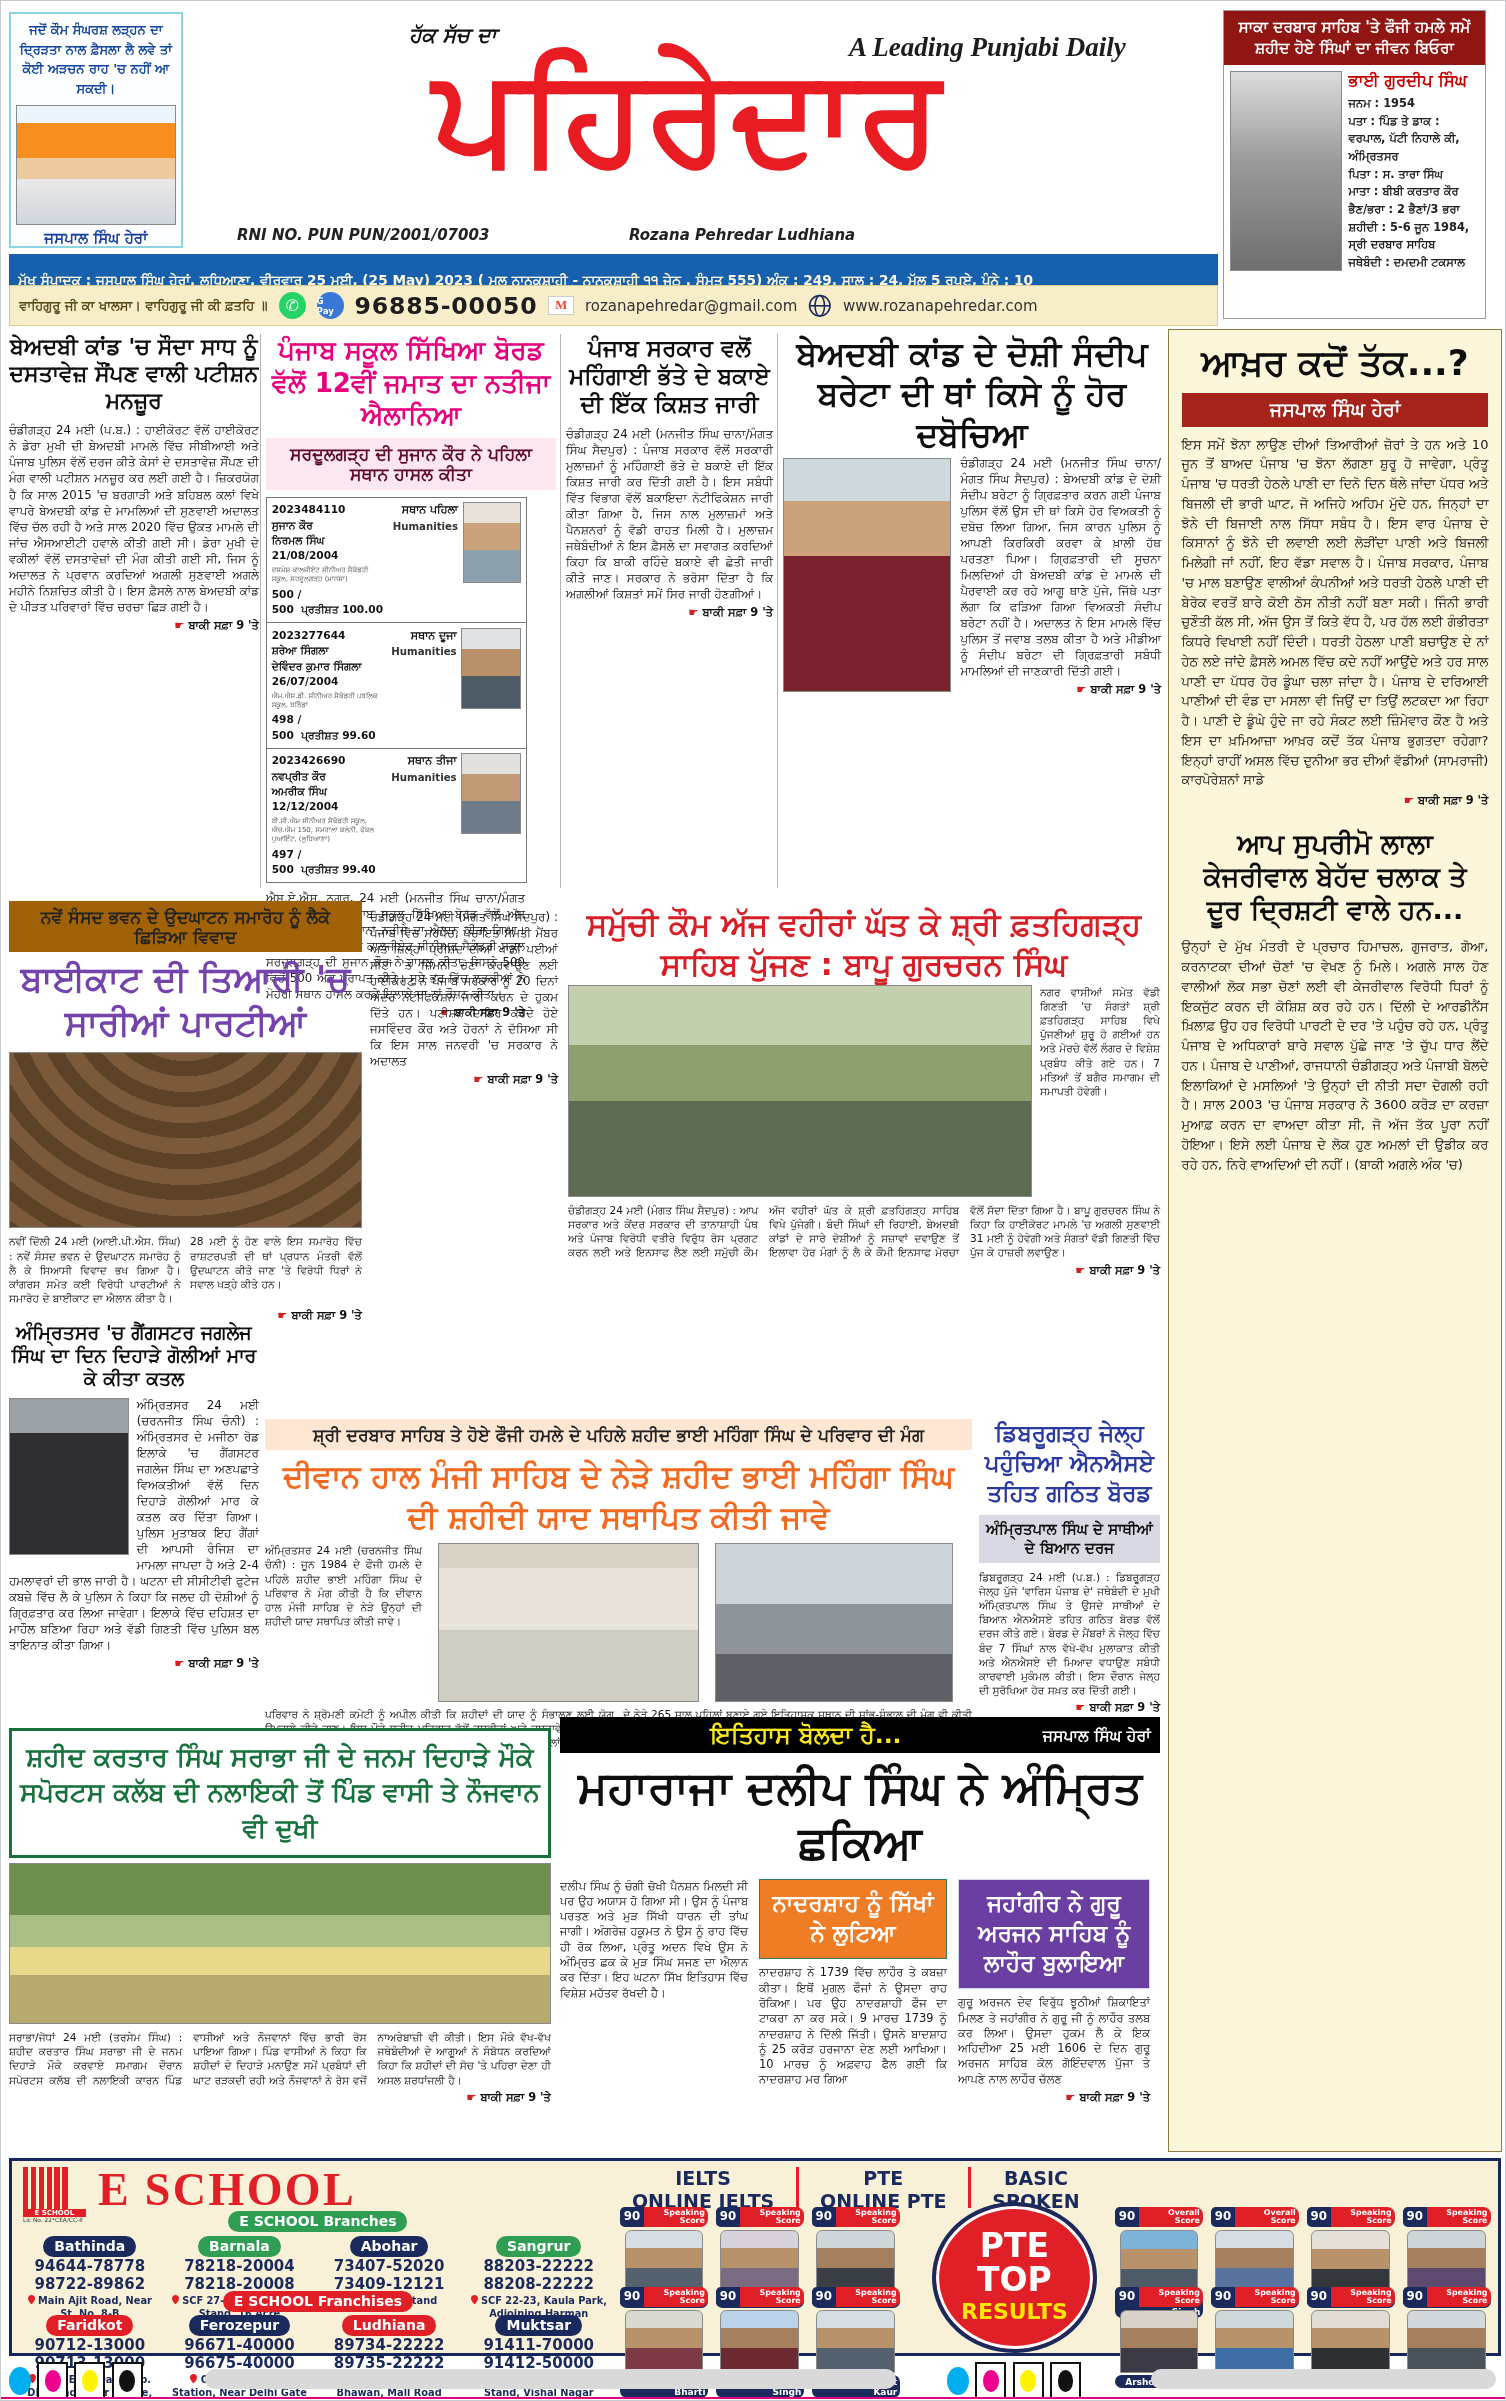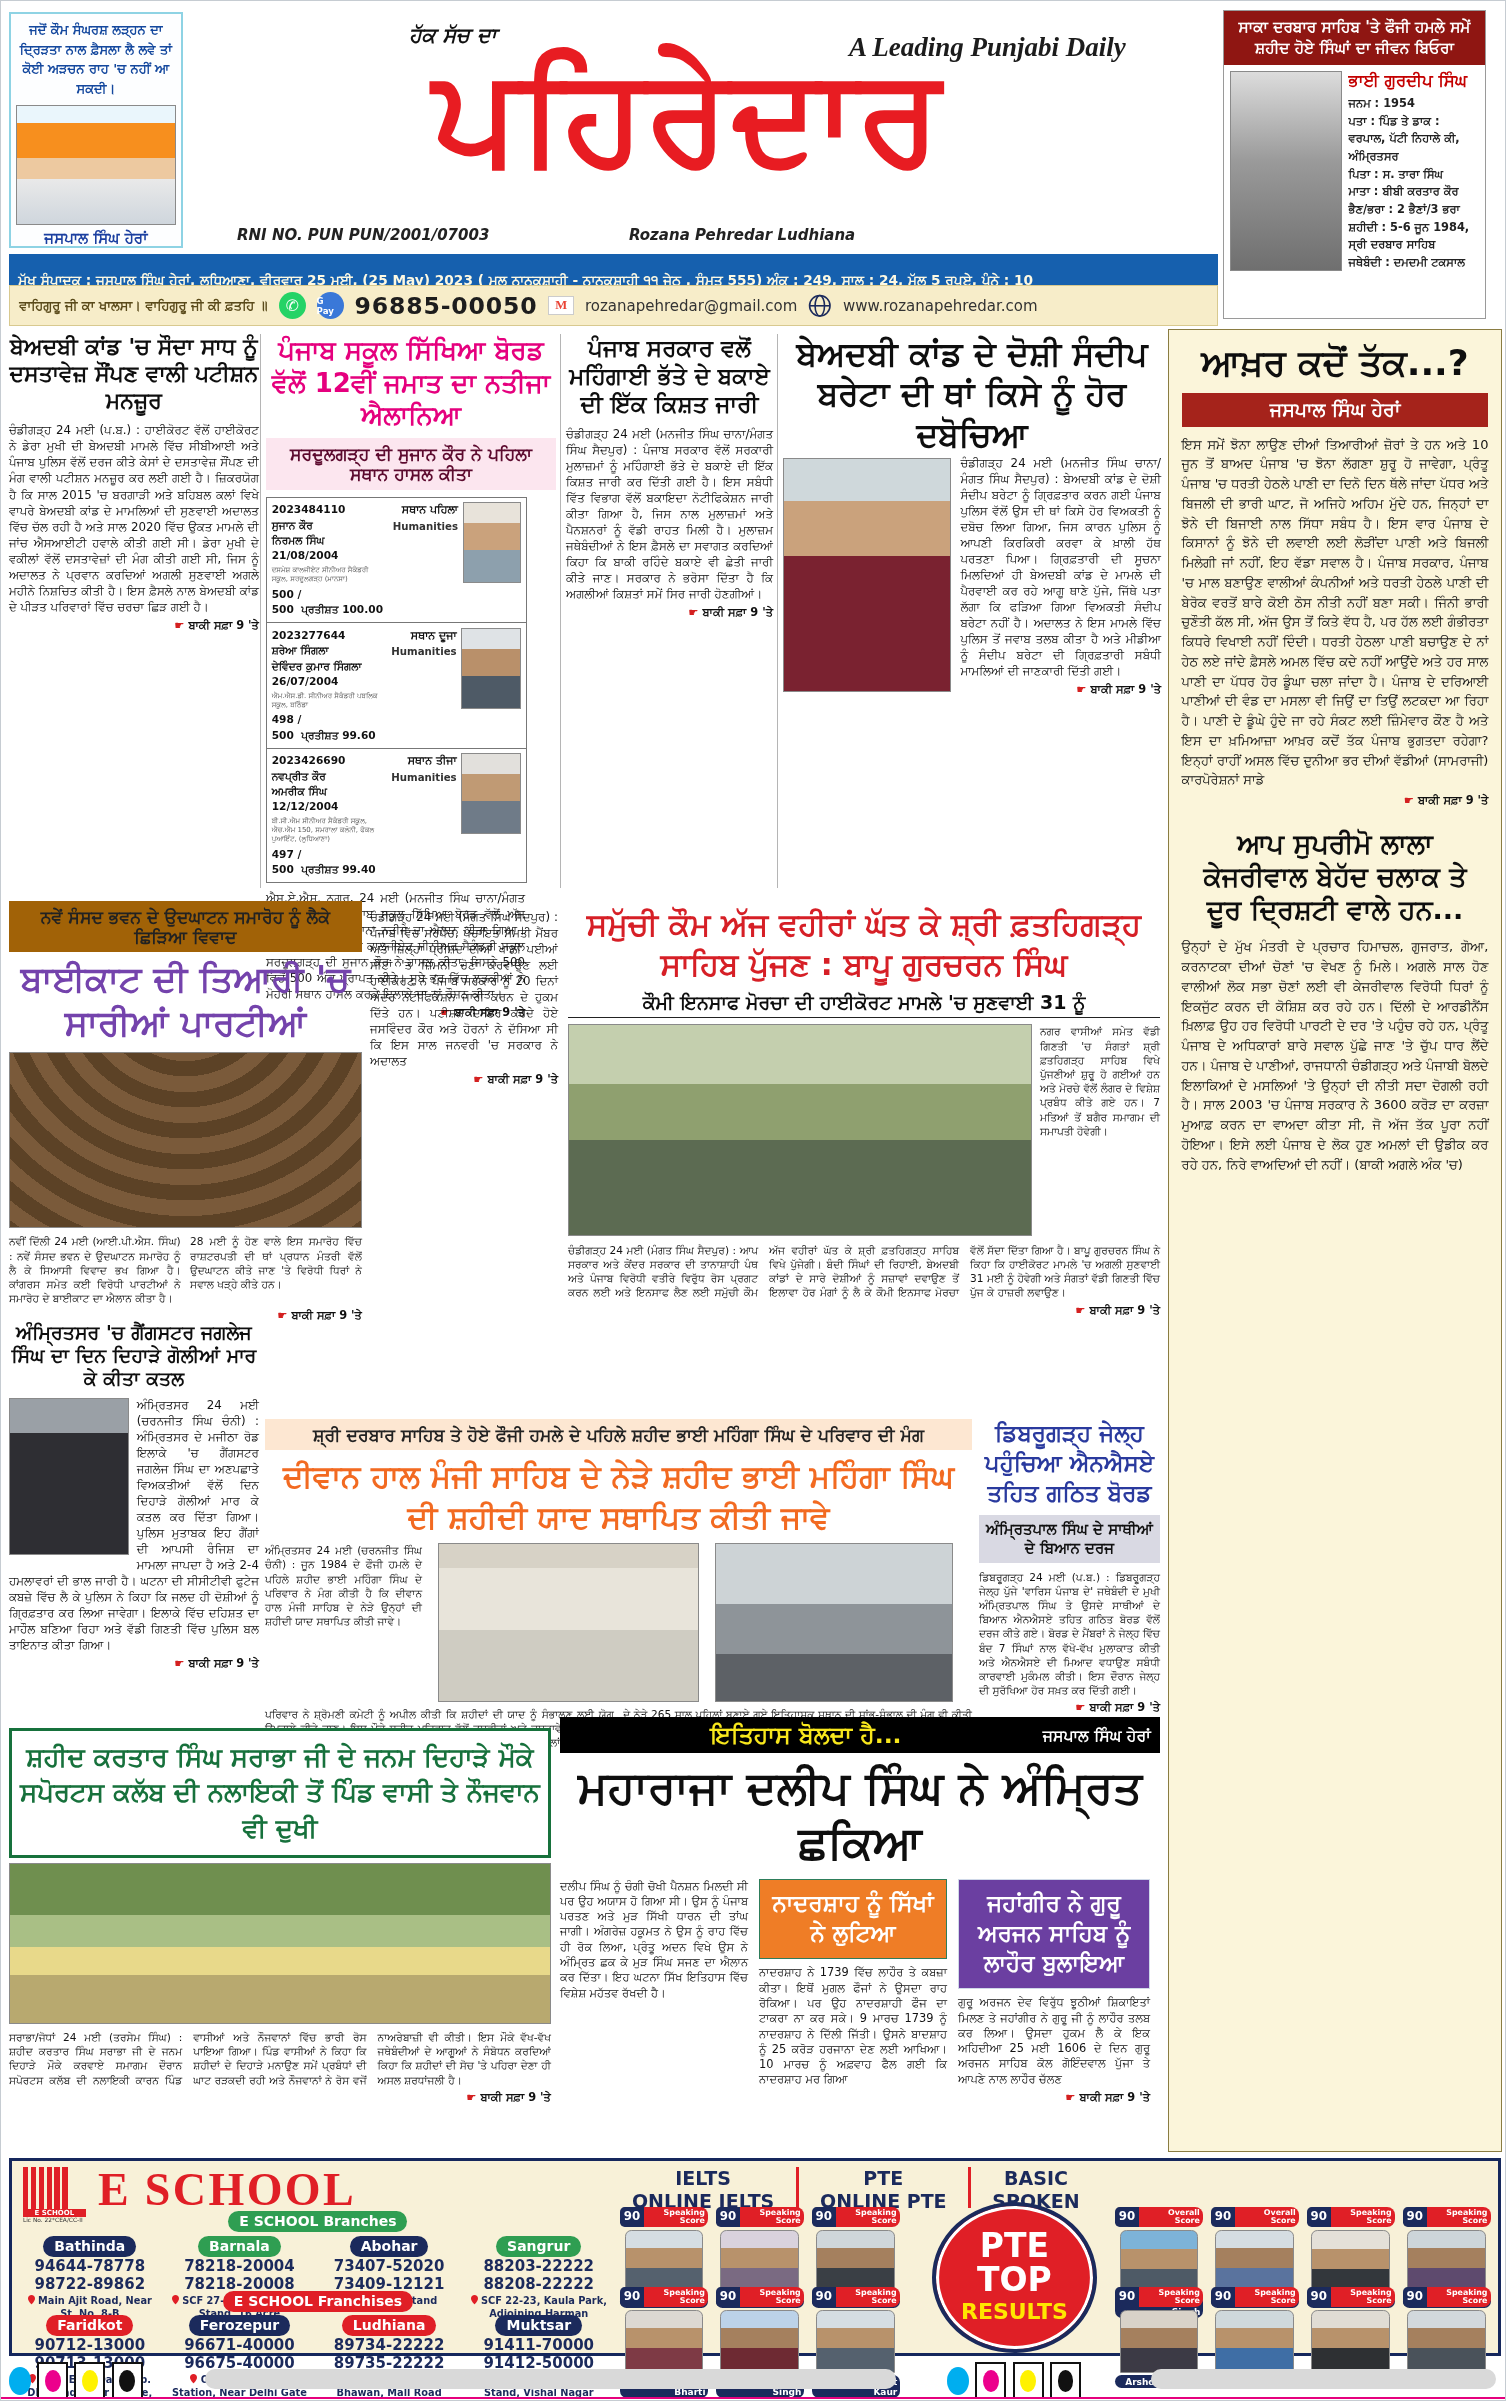--- a/index.html
+++ b/index.html
@@ -224,21 +224,20 @@
     <div class="marker"><span class="hand">☛</span> <span>ਬਾਕੀ ਸਫ਼ਾ 9 'ਤੇ</span></div>
   </div>
 
   <div class="abs" style="left:369px;top:900px;width:188px">
     <div class="body15" style="margin-top:7.9px">ਚੰਡੀਗੜ੍ਹ 24 ਮਈ (ਮੰਗਤ ਸਿੰਘ ਸੈਦਪੁਰ) : ਪੰਜਾਬ ਵਿੱਚ ਸਰਪੰਚ, ਪੰਚਾਇਤ ਸੰਮਤੀ ਮੈਂਬਰ ਅਤੇ ਜ਼ਿਲ੍ਹਾ ਪ੍ਰੀਸ਼ਦ ਦੀਆਂ ਖਾਲੀ ਪਈਆਂ ਸੀਟਾਂ 'ਤੇ ਜ਼ਿਮਨੀ ਚੋਣਾਂ ਕਰਵਾਉਣ ਲਈ ਹਾਈਕੋਰਟ ਨੇ ਪੰਜਾਬ ਸਰਕਾਰ ਨੂੰ 20 ਦਿਨਾਂ ਅੰਦਰ ਨੋਟੀਫਿਕੇਸ਼ਨ ਜਾਰੀ ਕਰਨ ਦੇ ਹੁਕਮ ਦਿੱਤੇ ਹਨ। ਪਟੀਸ਼ਨ ਦਾਇਰ ਕਰਦੇ ਹੋਏ ਜਸਵਿੰਦਰ ਕੌਰ ਅਤੇ ਹੋਰਨਾਂ ਨੇ ਦੱਸਿਆ ਸੀ ਕਿ ਇਸ ਸਾਲ ਜਨਵਰੀ 'ਚ ਸਰਕਾਰ ਨੇ ਅਦਾਲਤ</div>
     <div class="marker"><span class="hand">☛</span> <span>ਬਾਕੀ ਸਫ਼ਾ 9 'ਤੇ</span></div>
   </div>
 
   <div class="abs" style="left:567px;top:903px;width:592px">
     <div class="hl-red" style="font-size:31px">ਸਮੁੱਚੀ ਕੌਮ ਅੱਜ ਵਹੀਰਾਂ ਘੱਤ ਕੇ ਸ਼੍ਰੀ ਫ਼ਤਹਿਗੜ੍ਹ ਸਾਹਿਬ ਪੁੱਜਣ : ਬਾਪੂ ਗੁਰਚਰਨ ਸਿੰਘ</div>
-    <div class="hl-black" style="font-size:19px;margin:6.3px auto;display:block;border-bottom:1.6px solid #222;padding-bottom:3.1px">ਕੌਮੀ ਇਨਸਾਫ ਮੋਰਚਾ ਦੀ ਹਾਈਕੋਰਟ ਮਾਮਲੇ 'ਚ ਸੁਣਵਾਈ 31 ਨੂੰ</div>
     <div style="display:flex;gap:7.9px">
       <div class="ph" style="width:462px;height:210px;background:linear-gradient(180deg,#c4cfae 0 28%,#8fa06f 28% 55%,#5c6b52 55% 100%)"></div>
       <div class="body14" style="flex:1">ਨਗਰ ਵਾਸੀਆਂ ਸਮੇਤ ਵੱਡੀ ਗਿਣਤੀ 'ਚ ਸੰਗਤਾਂ ਸ਼੍ਰੀ ਫ਼ਤਹਿਗੜ੍ਹ ਸਾਹਿਬ ਵਿਖੇ ਪੁੱਜਣੀਆਂ ਸ਼ੁਰੂ ਹੋ ਗਈਆਂ ਹਨ ਅਤੇ ਮੋਰਚੇ ਵੱਲੋਂ ਲੰਗਰ ਦੇ ਵਿਸ਼ੇਸ਼ ਪ੍ਰਬੰਧ ਕੀਤੇ ਗਏ ਹਨ। 7 ਮਤਿਆਂ ਤੋਂ ਬਗੈਰ ਸਮਾਗਮ ਦੀ ਸਮਾਪਤੀ ਹੋਵੇਗੀ।</div>
     </div>
     <div class="body14" style="margin-top:6.3px;column-count:3;column-gap:11px">ਚੰਡੀਗੜ੍ਹ 24 ਮਈ (ਮੰਗਤ ਸਿੰਘ ਸੈਦਪੁਰ) : ਆਪ ਸਰਕਾਰ ਅਤੇ ਕੇਂਦਰ ਸਰਕਾਰ ਦੀ ਤਾਨਾਸ਼ਾਹੀ ਪੰਥ ਅਤੇ ਪੰਜਾਬ ਵਿਰੋਧੀ ਵਤੀਰੇ ਵਿਰੁੱਧ ਰੋਸ ਪ੍ਰਗਟ ਕਰਨ ਲਈ ਅਤੇ ਇਨਸਾਫ ਲੈਣ ਲਈ ਸਮੁੱਚੀ ਕੌਮ ਅੱਜ ਵਹੀਰਾਂ ਘੱਤ ਕੇ ਸ਼੍ਰੀ ਫ਼ਤਹਿਗੜ੍ਹ ਸਾਹਿਬ ਵਿਖੇ ਪੁੱਜੇਗੀ। ਬੰਦੀ ਸਿੰਘਾਂ ਦੀ ਰਿਹਾਈ, ਬੇਅਦਬੀ ਕਾਂਡਾਂ ਦੇ ਸਾਰੇ ਦੋਸ਼ੀਆਂ ਨੂੰ ਸਜ਼ਾਵਾਂ ਦਵਾਉਣ ਤੋਂ ਇਲਾਵਾ ਹੋਰ ਮੰਗਾਂ ਨੂੰ ਲੈ ਕੇ ਕੌਮੀ ਇਨਸਾਫ ਮੋਰਚਾ ਵੱਲੋਂ ਸੱਦਾ ਦਿੱਤਾ ਗਿਆ ਹੈ। ਬਾਪੂ ਗੁਰਚਰਨ ਸਿੰਘ ਨੇ ਕਿਹਾ ਕਿ ਹਾਈਕੋਰਟ ਮਾਮਲੇ 'ਚ ਅਗਲੀ ਸੁਣਵਾਈ 31 ਮਈ ਨੂੰ ਹੋਵੇਗੀ ਅਤੇ ਸੰਗਤਾਂ ਵੱਡੀ ਗਿਣਤੀ ਵਿੱਚ ਪੁੱਜ ਕੇ ਹਾਜ਼ਰੀ ਲਵਾਉਣ।</div>
     <div class="marker"><span class="hand">☛</span> <span>ਬਾਕੀ ਸਫ਼ਾ 9 'ਤੇ</span></div>
   </div>
 
   <div class="abs" style="left:7.9px;top:1320px;width:250px">
     <div class="hl-black" style="font-size:19px">ਅੰਮ੍ਰਿਤਸਰ 'ਚ ਗੈਂਗਸਟਰ ਜਗਲੇਜ ਸਿੰਘ ਦਾ ਦਿਨ ਦਿਹਾੜੇ ਗੋਲੀਆਂ ਮਾਰ ਕੇ ਕੀਤਾ ਕਤਲ</div>

